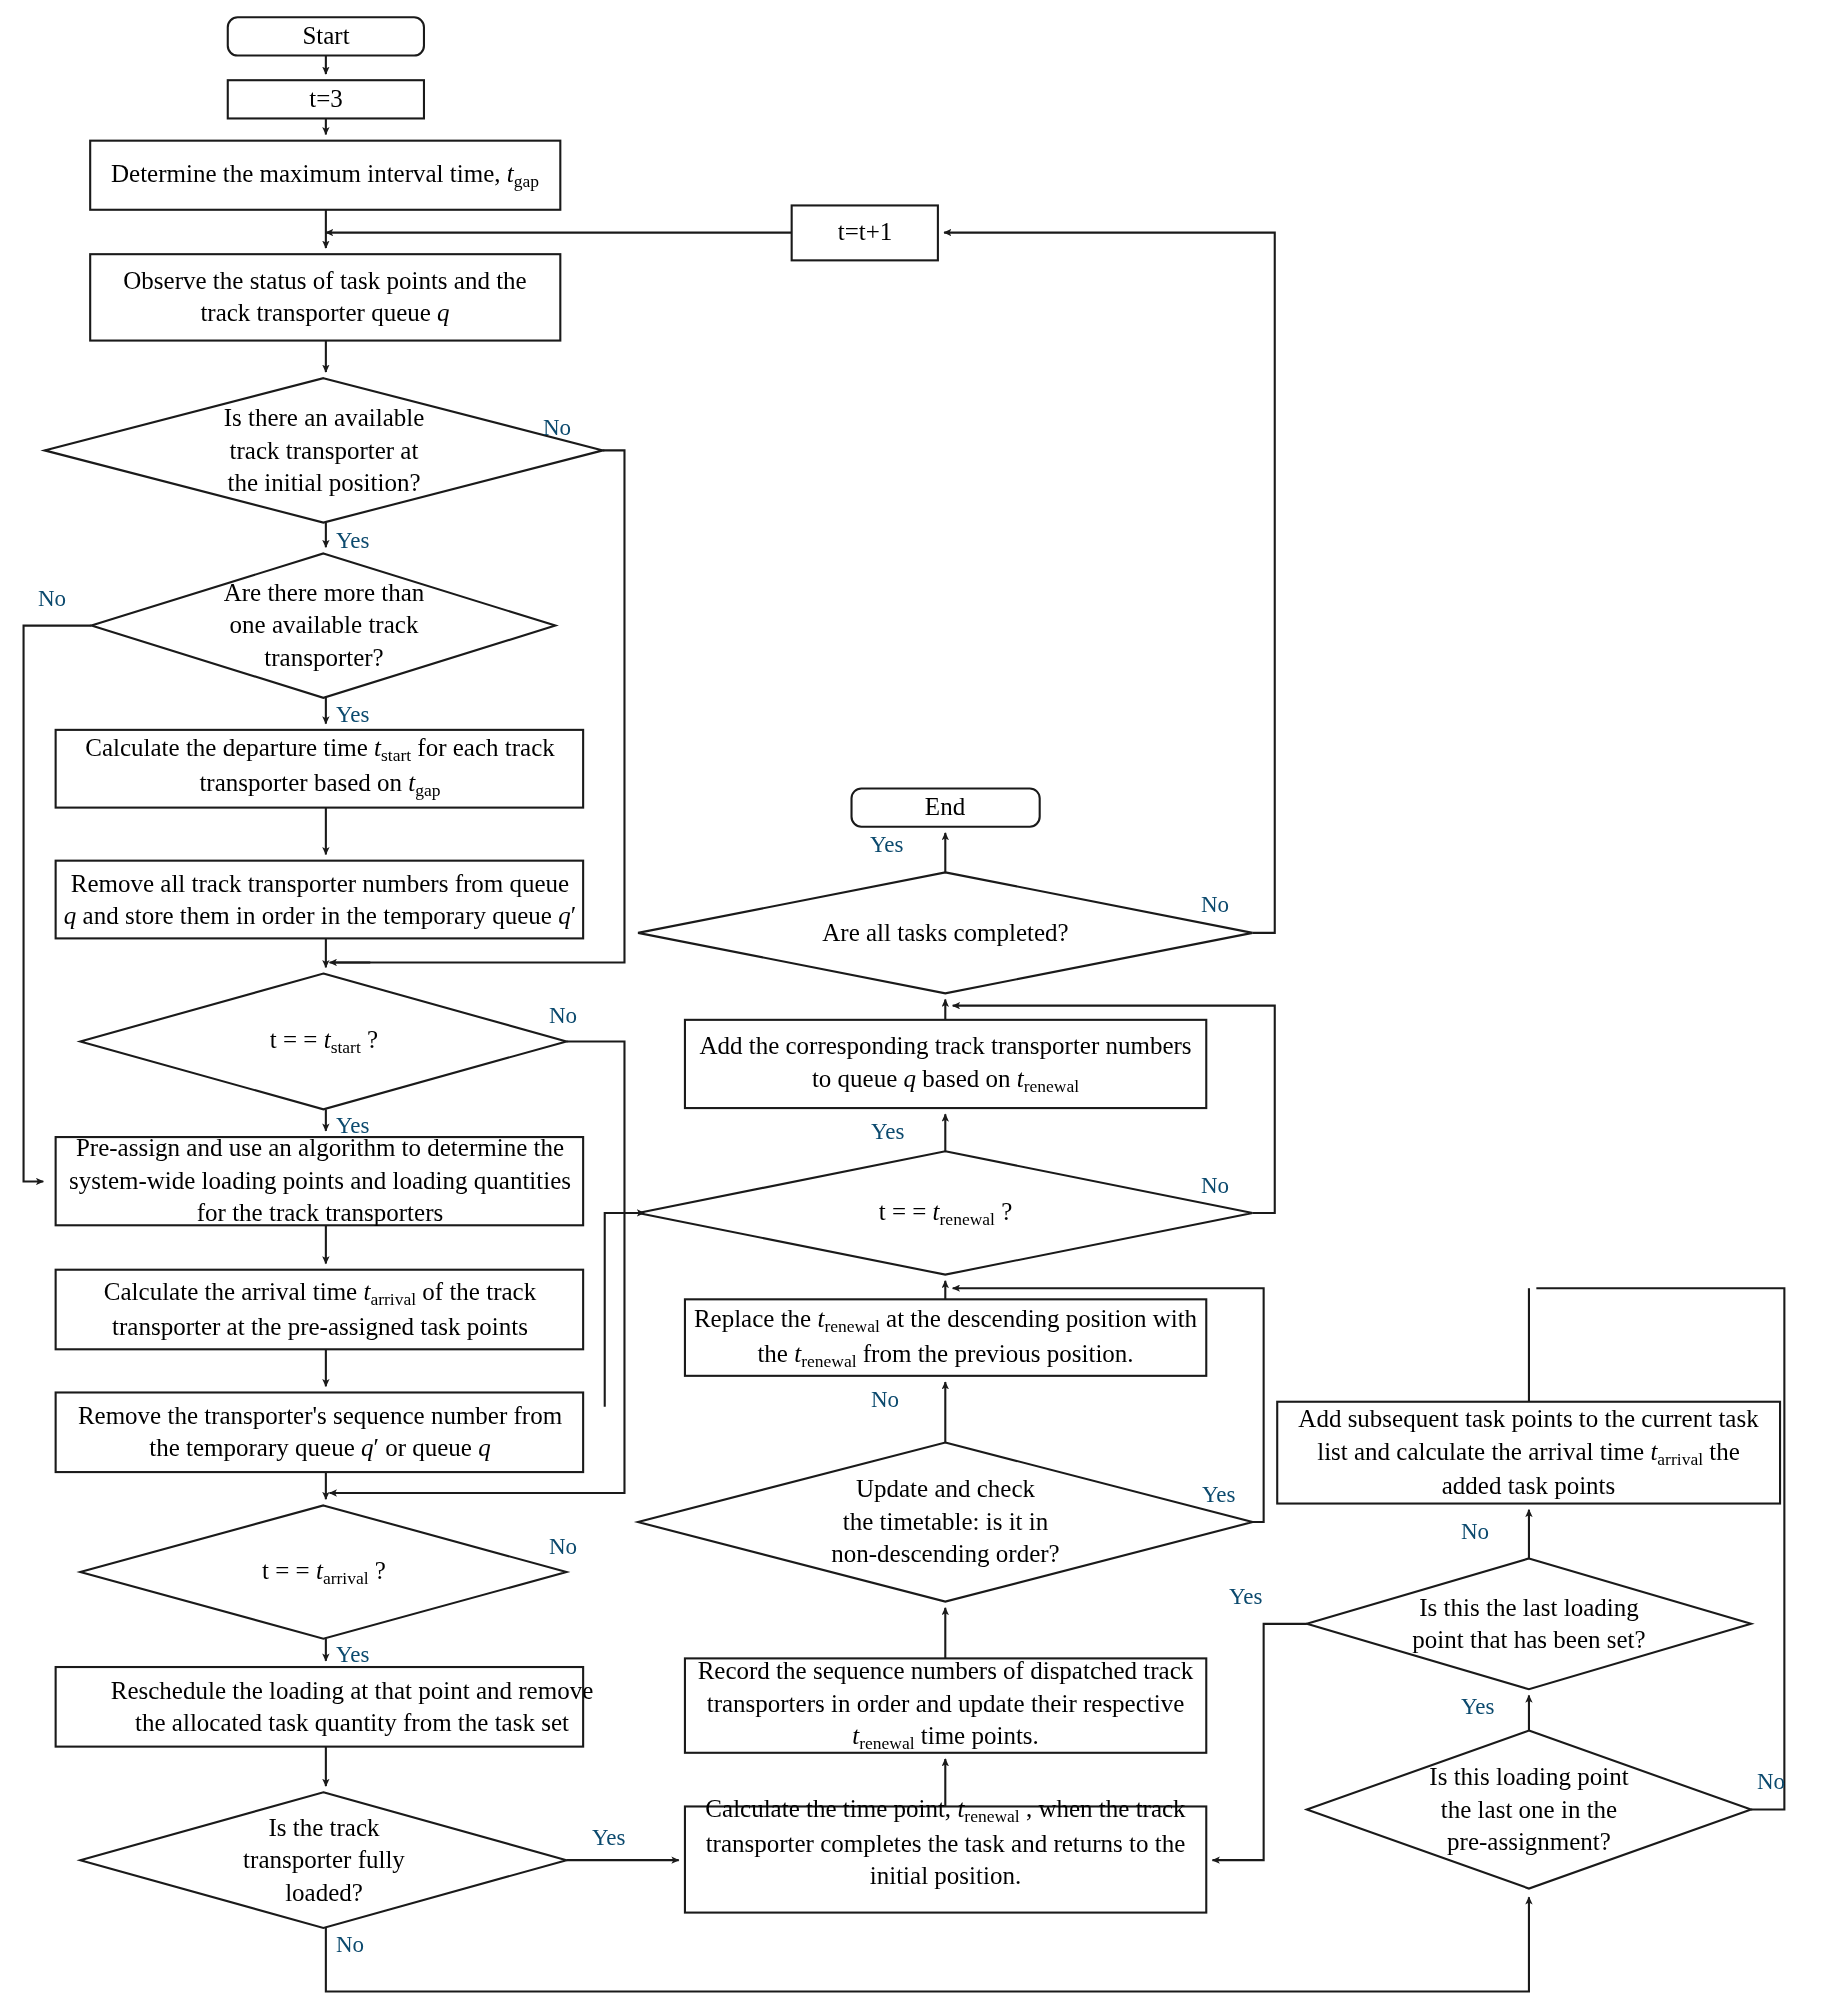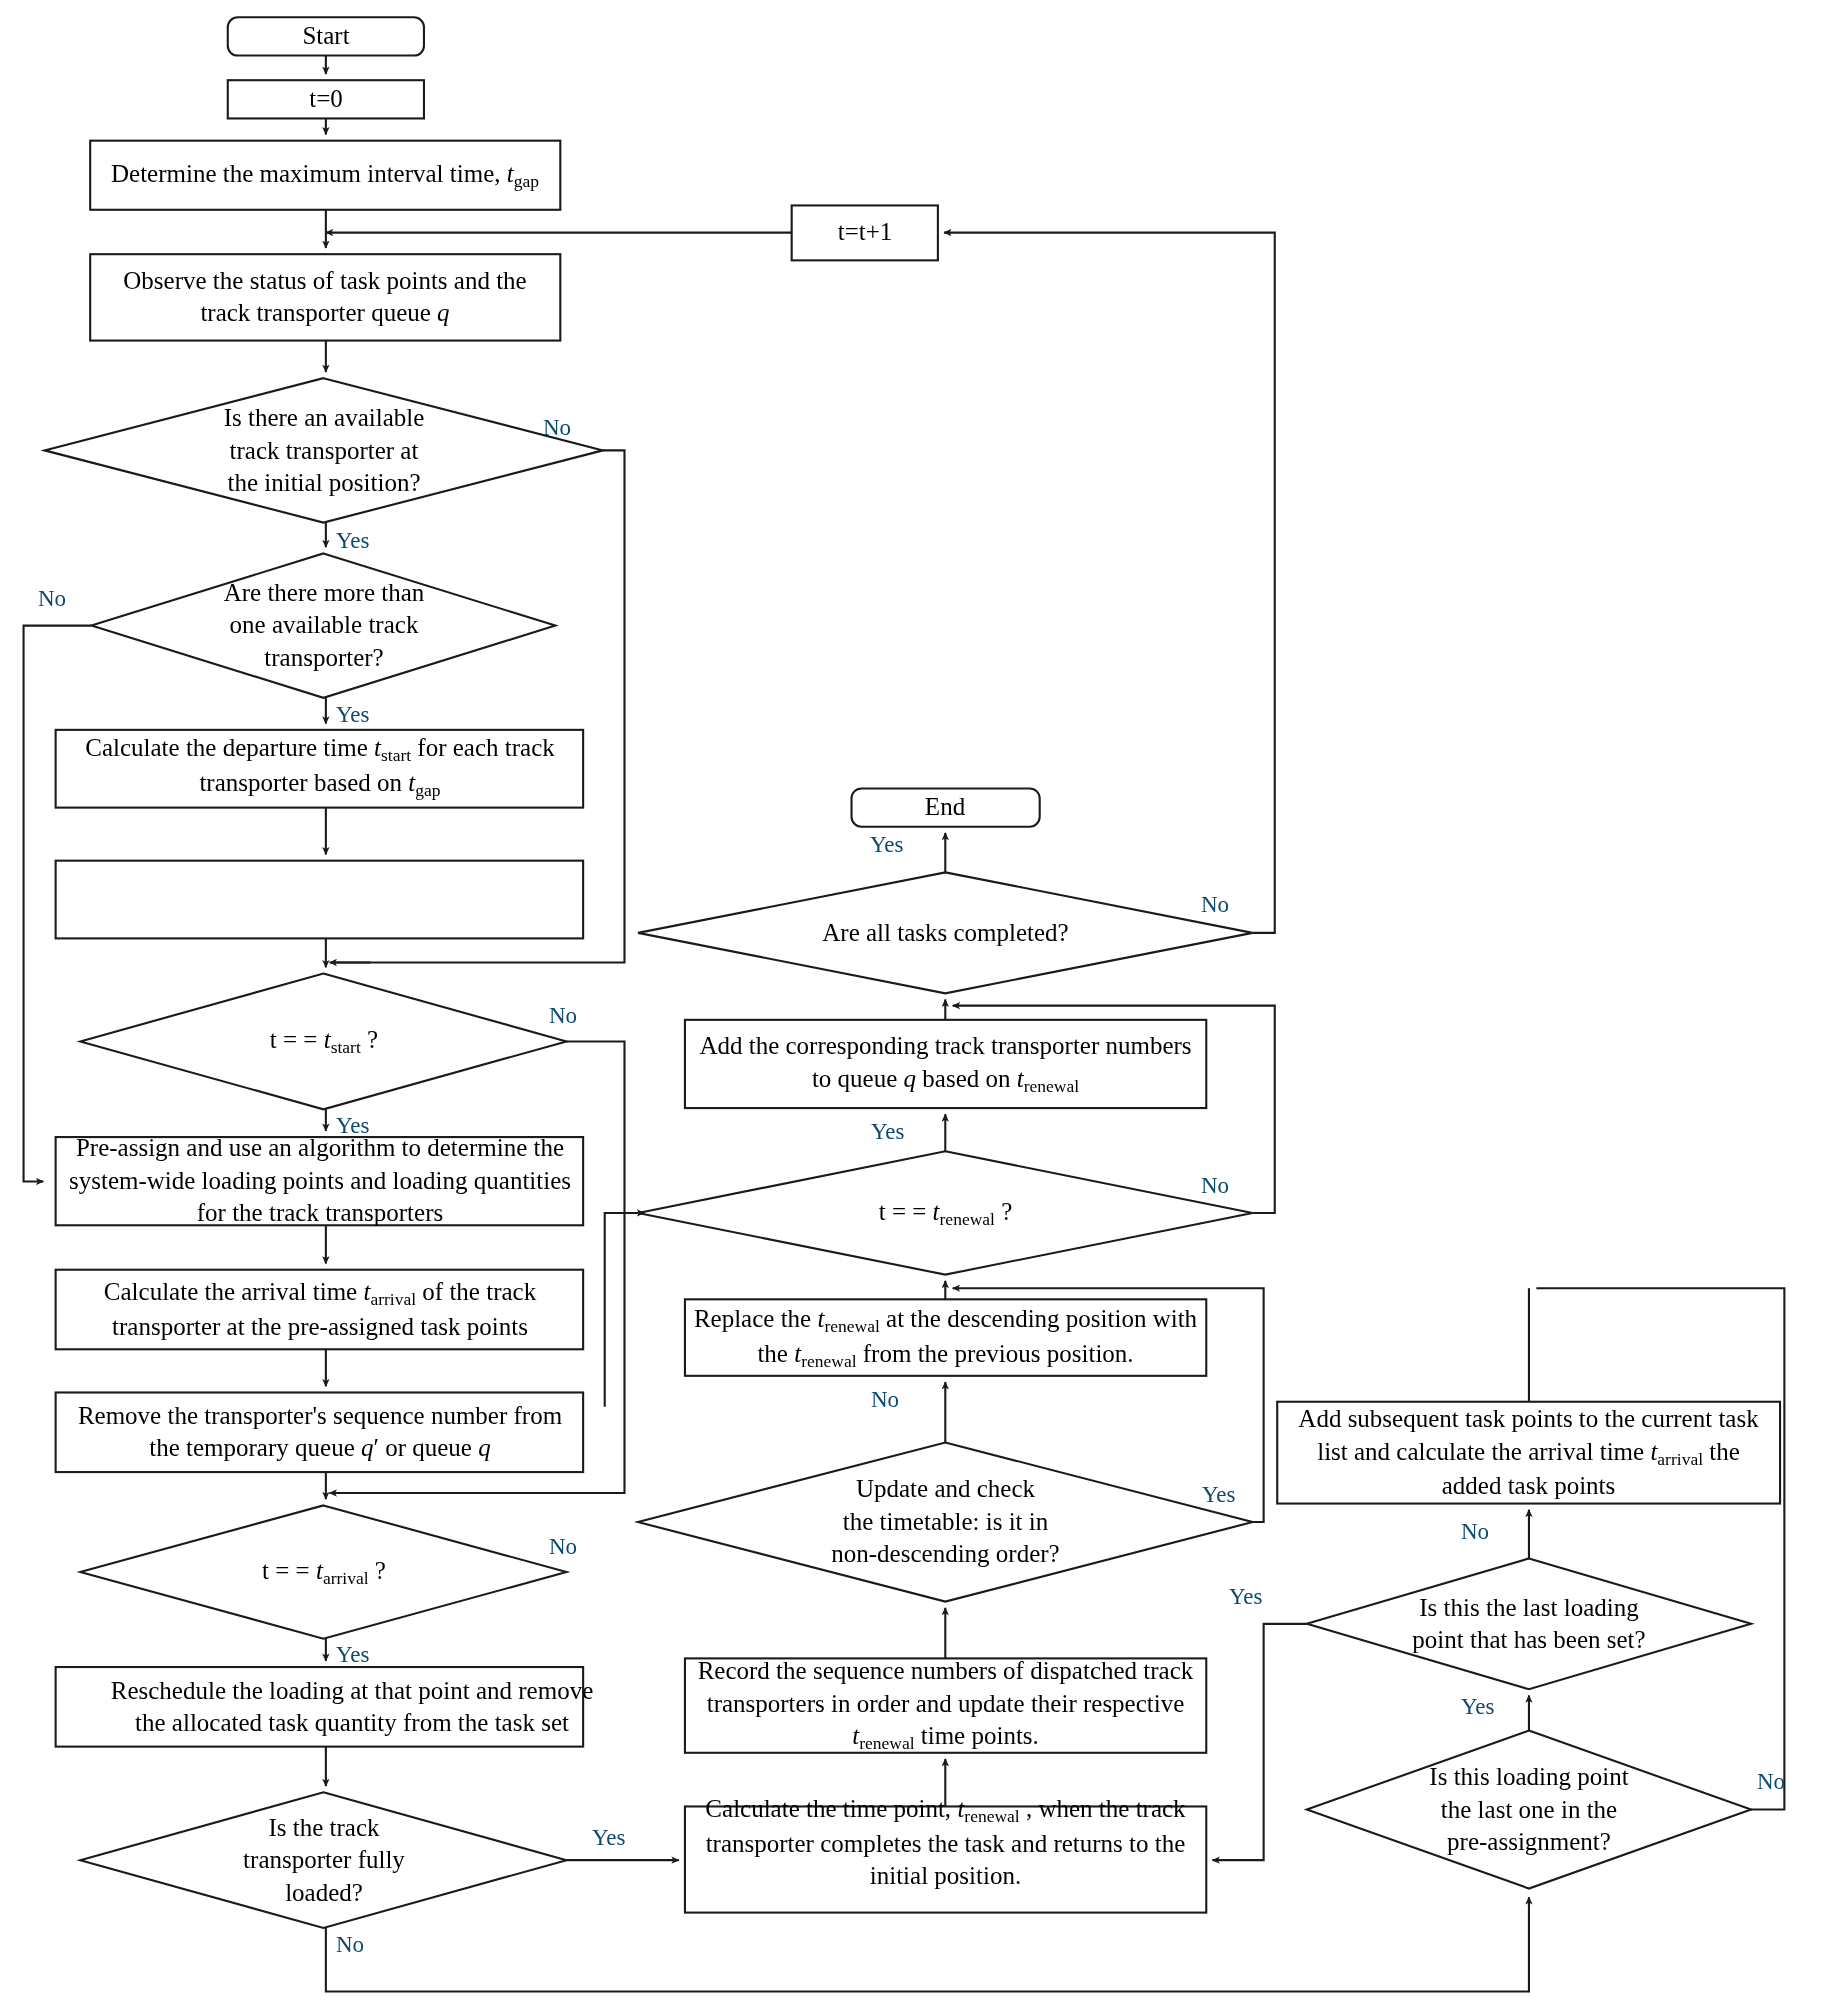--- a/index.html
+++ b/index.html
@@ -146,21 +146,21 @@
 
       <path d="M2838,2933 L2892,2933 L2892,2088 L2490,2088"></path>
     </g>
   </svg>
 
   <div class="node-text" style="left:228px;top:17.3px;width:196px;height:38px;font-size:25px;">
     <span>Start</span>
     </div>
 
   <div class="node-text" style="left:228px;top:80px;width:196px;height:38px;font-size:25px;">
-    <span>t=0</span>
+    <span>t=3</span>
     </div>
 
   <div class="node-text" style="left:90px;top:141px;width:470px;height:69px;font-size:25px;border-radius:16px;">
     <span>Determine the maximum interval time, <i>t</i><sub>gap</sub></span>
     </div>
 
   <div class="node-text" style="left:792px;top:205px;width:146px;height:55px;font-size:25px;">
     <span>t=t+1</span>
     </div>
 
@@ -173,20 +173,23 @@
     </div>
 
   <div class="node-text" style="left:185px;top:560px;width:278px;height:131px;font-size:25px;">
     <span>Are there more than<br>one available track<br>transporter?</span>
     </div>
 
   <div class="node-text" style="left:56px;top:730px;width:528px;height:74px;font-size:25px;">
     <span>Calculate the departure time <i>t</i><sub>start</sub> for each track<br>transporter based on <i>t</i><sub>gap</sub></span>
     </div>
 
+  <div class="node-text" style="left:56px;top:861px;width:528px;height:78px;font-size:25px;">
+    <span>Remove all track transporter numbers from queue<br><i>q</i> and store them in order in the temporary queue <i>q</i>′</span>
+    </div>
 
   <div class="node-text" style="left:185px;top:1018px;width:278px;height:47px;font-size:25px;">
     <span>t = = <i>t</i><sub>start</sub> ?</span>
     </div>
 
   <div class="node-text" style="left:56px;top:1137px;width:528px;height:88px;font-size:25px;">
     <span>Pre-assign and use an algorithm to determine the<br>system-wide loading points and loading quantities<br>for the track transporters</span>
     </div>
 
   <div class="node-text" style="left:56px;top:1270px;width:528px;height:80px;font-size:25px;">

